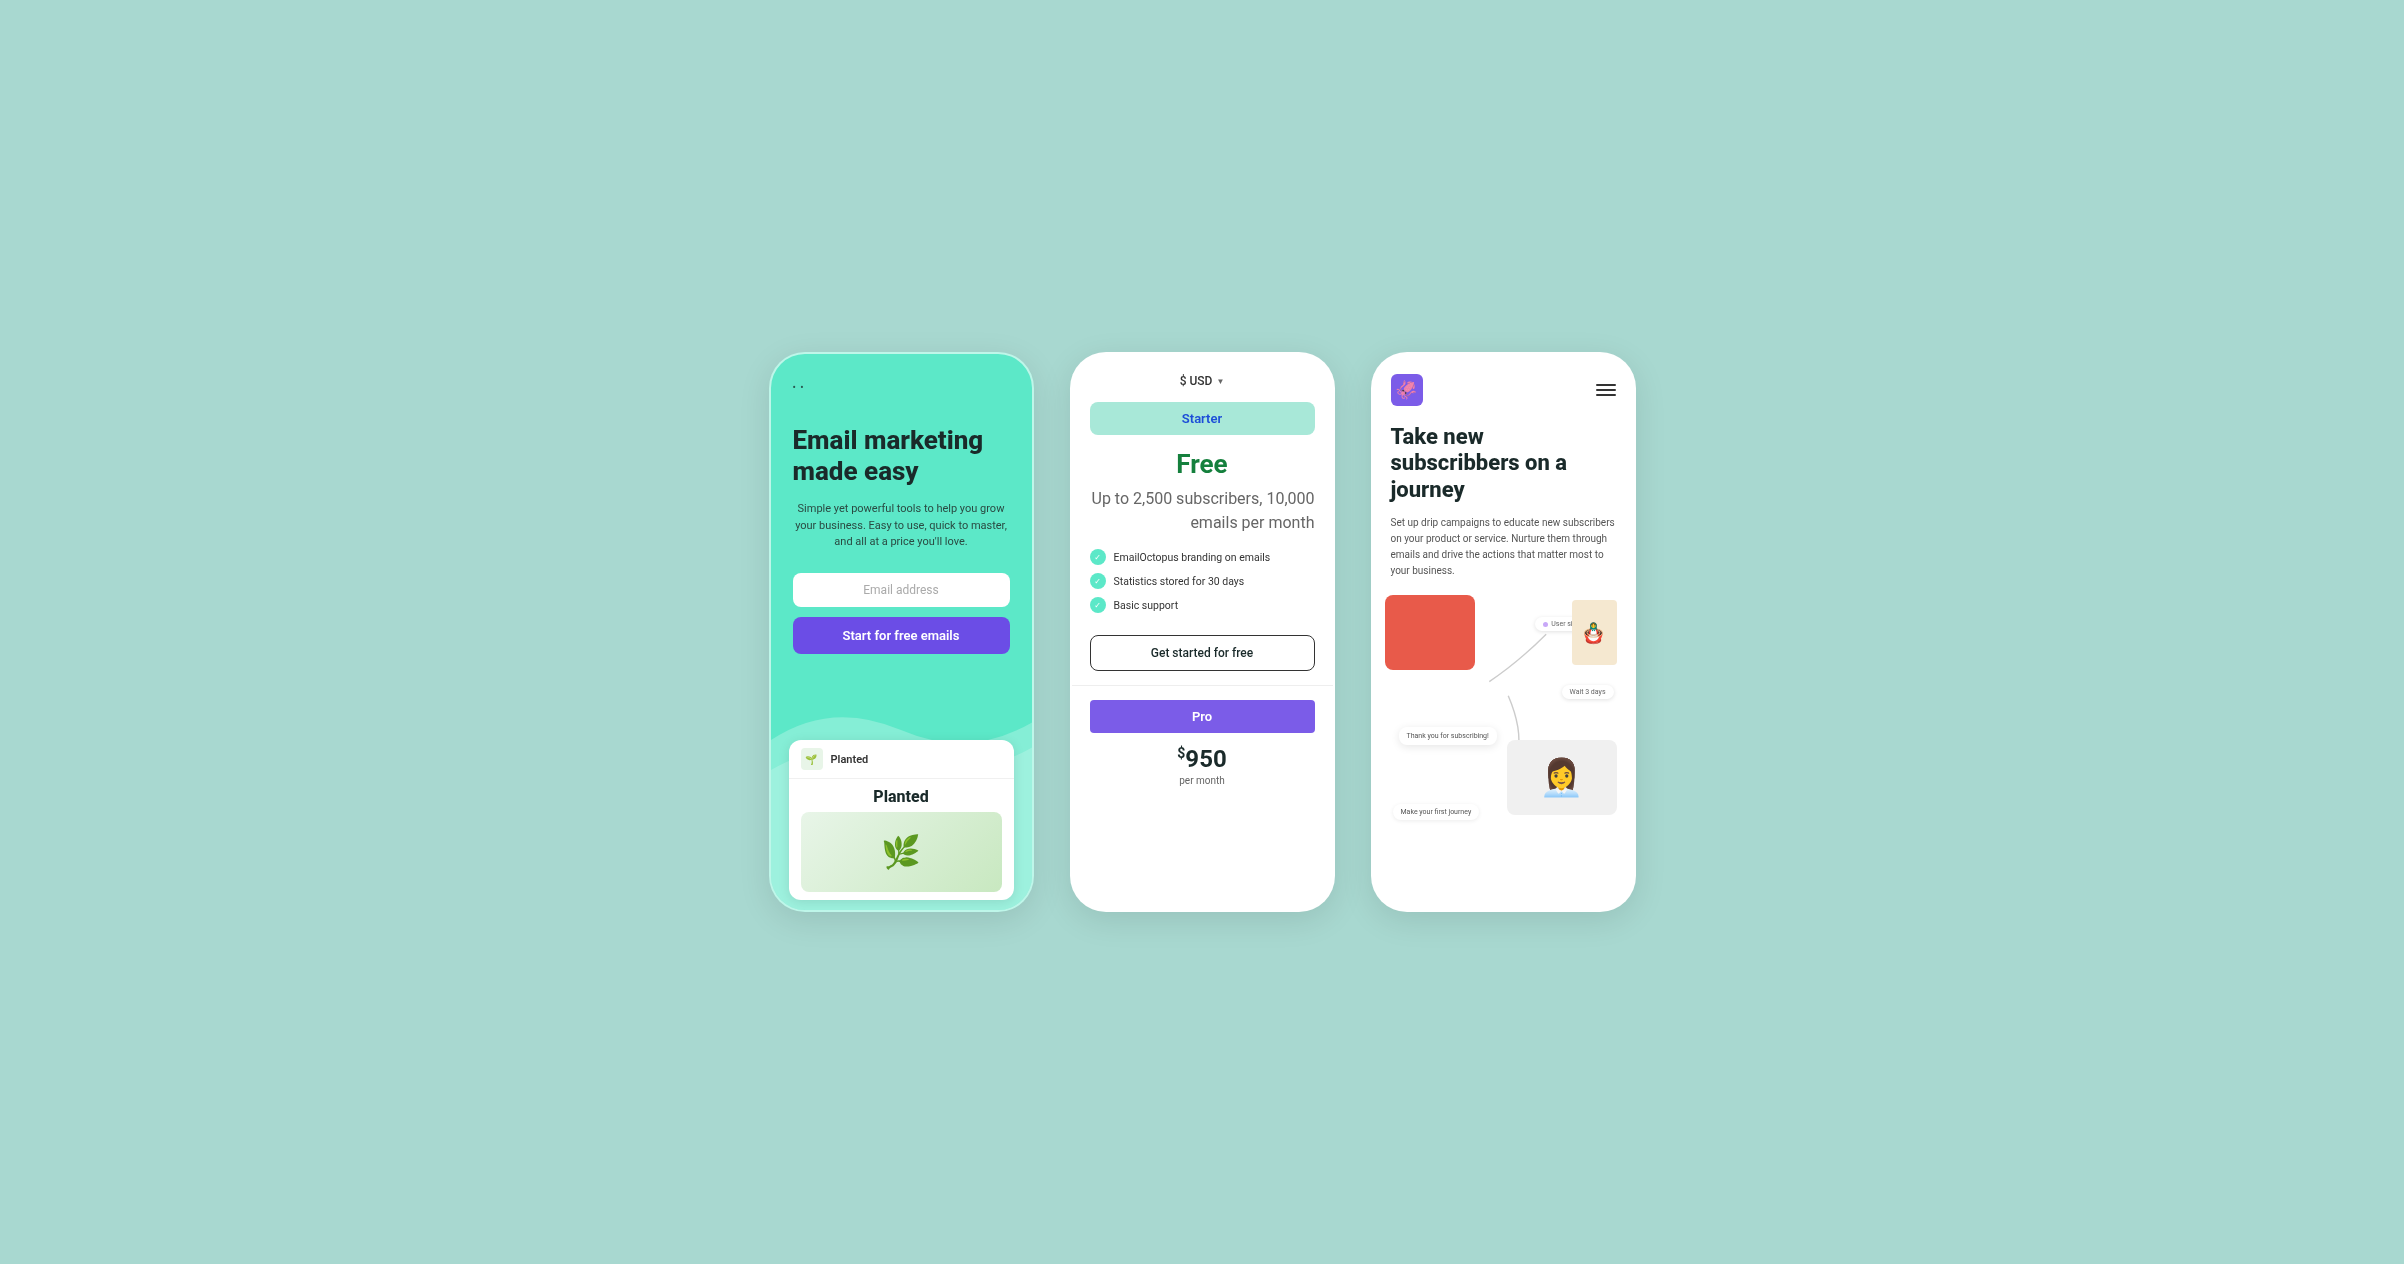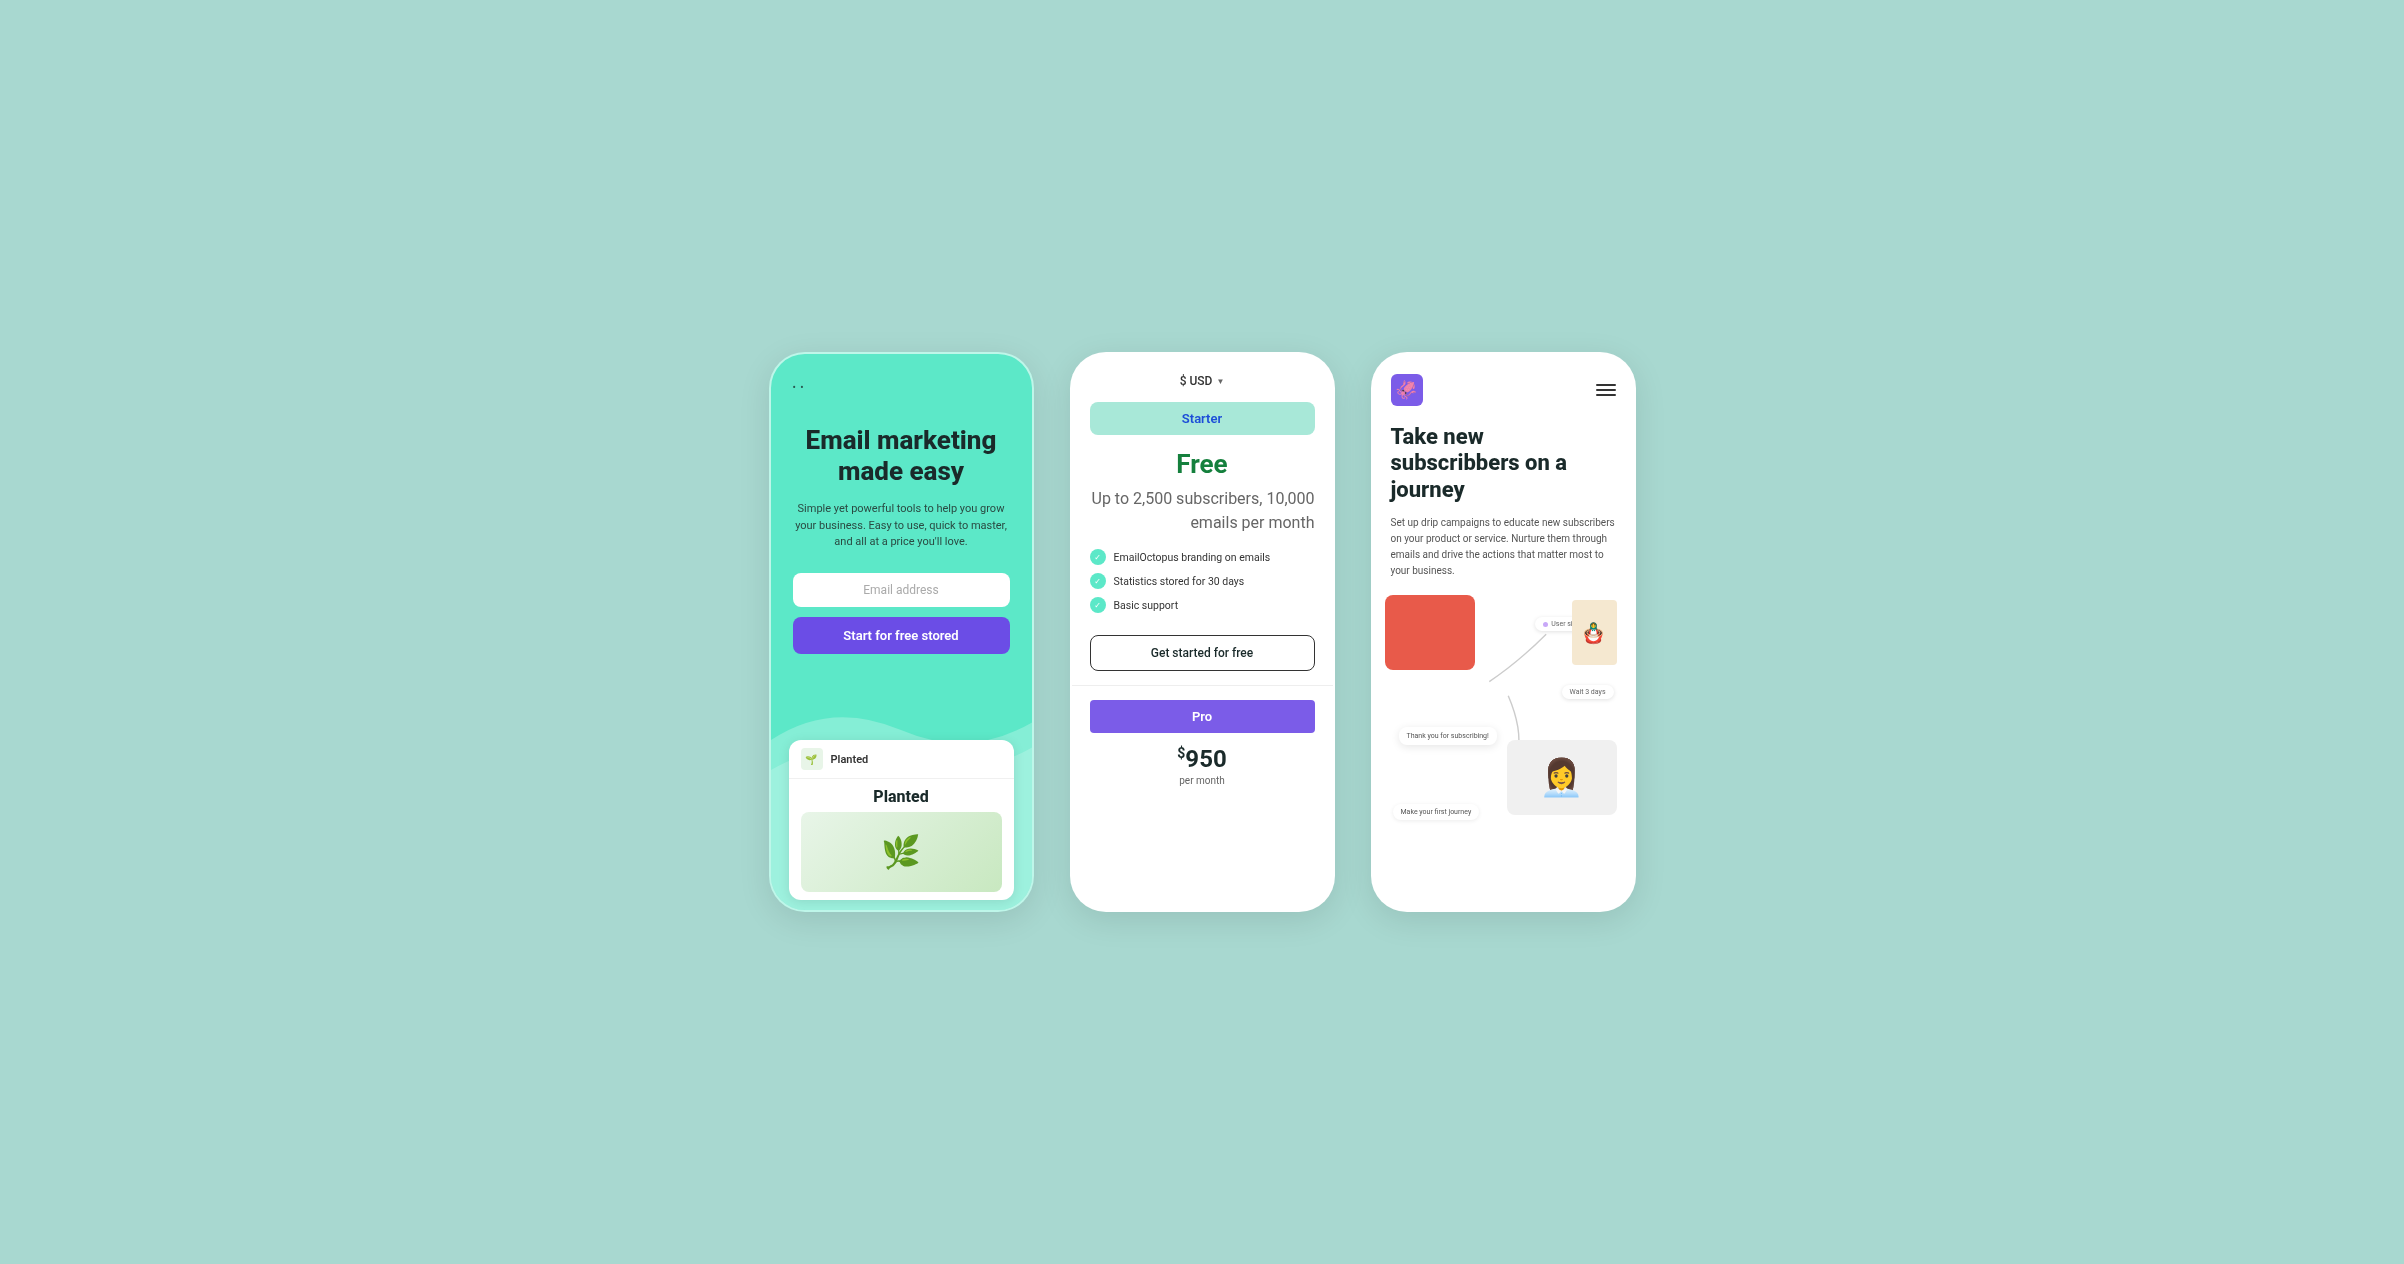--- a/index.html
+++ b/index.html
@@ -52,21 +52,20 @@
       color: #2a5a52;
       letter-spacing: 1px;
       margin-bottom: 32px;
     }
 
     .phone-1-headline {
       font-size: 26px;
       font-weight: 800;
       color: #1a2a2a;
       line-height: 1.2;
-      text-align: center;
       margin-bottom: 14px;
     }
 
     .phone-1-subtext {
       font-size: 11px;
       color: #2a4a42;
       text-align: center;
       line-height: 1.5;
       margin-bottom: 22px;
     }
@@ -443,21 +442,21 @@
 <body>
 
 <div class="phones-container">
 
   <div class="phone phone-1">
     <div class="phone-1-inner">
       <div class="phone-1-logo">• •</div>
       <div class="phone-1-headline">Email marketing made easy</div>
       <div class="phone-1-subtext">Simple yet powerful tools to help you grow your business. Easy to use, quick to master, and all at a price you'll love.</div>
       <div class="phone-1-email-input">Email address</div>
-      <div class="phone-1-cta-btn">Start for free stored</div>
+      <div class="phone-1-cta-btn">Start for free emails</div>
 
       <svg class="phone-1-wave" viewBox="0 0 265 230" xmlns="http://www.w3.org/2000/svg">
         <path d="M0,60 Q60,20 130,50 Q200,80 265,40 L265,230 L0,230 Z" fill="rgba(255,255,255,0.25)"></path>
         <path d="M0,90 Q70,50 140,75 Q210,100 265,65 L265,230 L0,230 Z" fill="rgba(255,255,255,0.20)"></path>
       </svg>
 
       <div class="phone-1-card">
         <div class="phone-1-card-header">
           <div class="phone-1-card-icon">🌱</div>
           <div class="phone-1-card-title">Planted</div>

